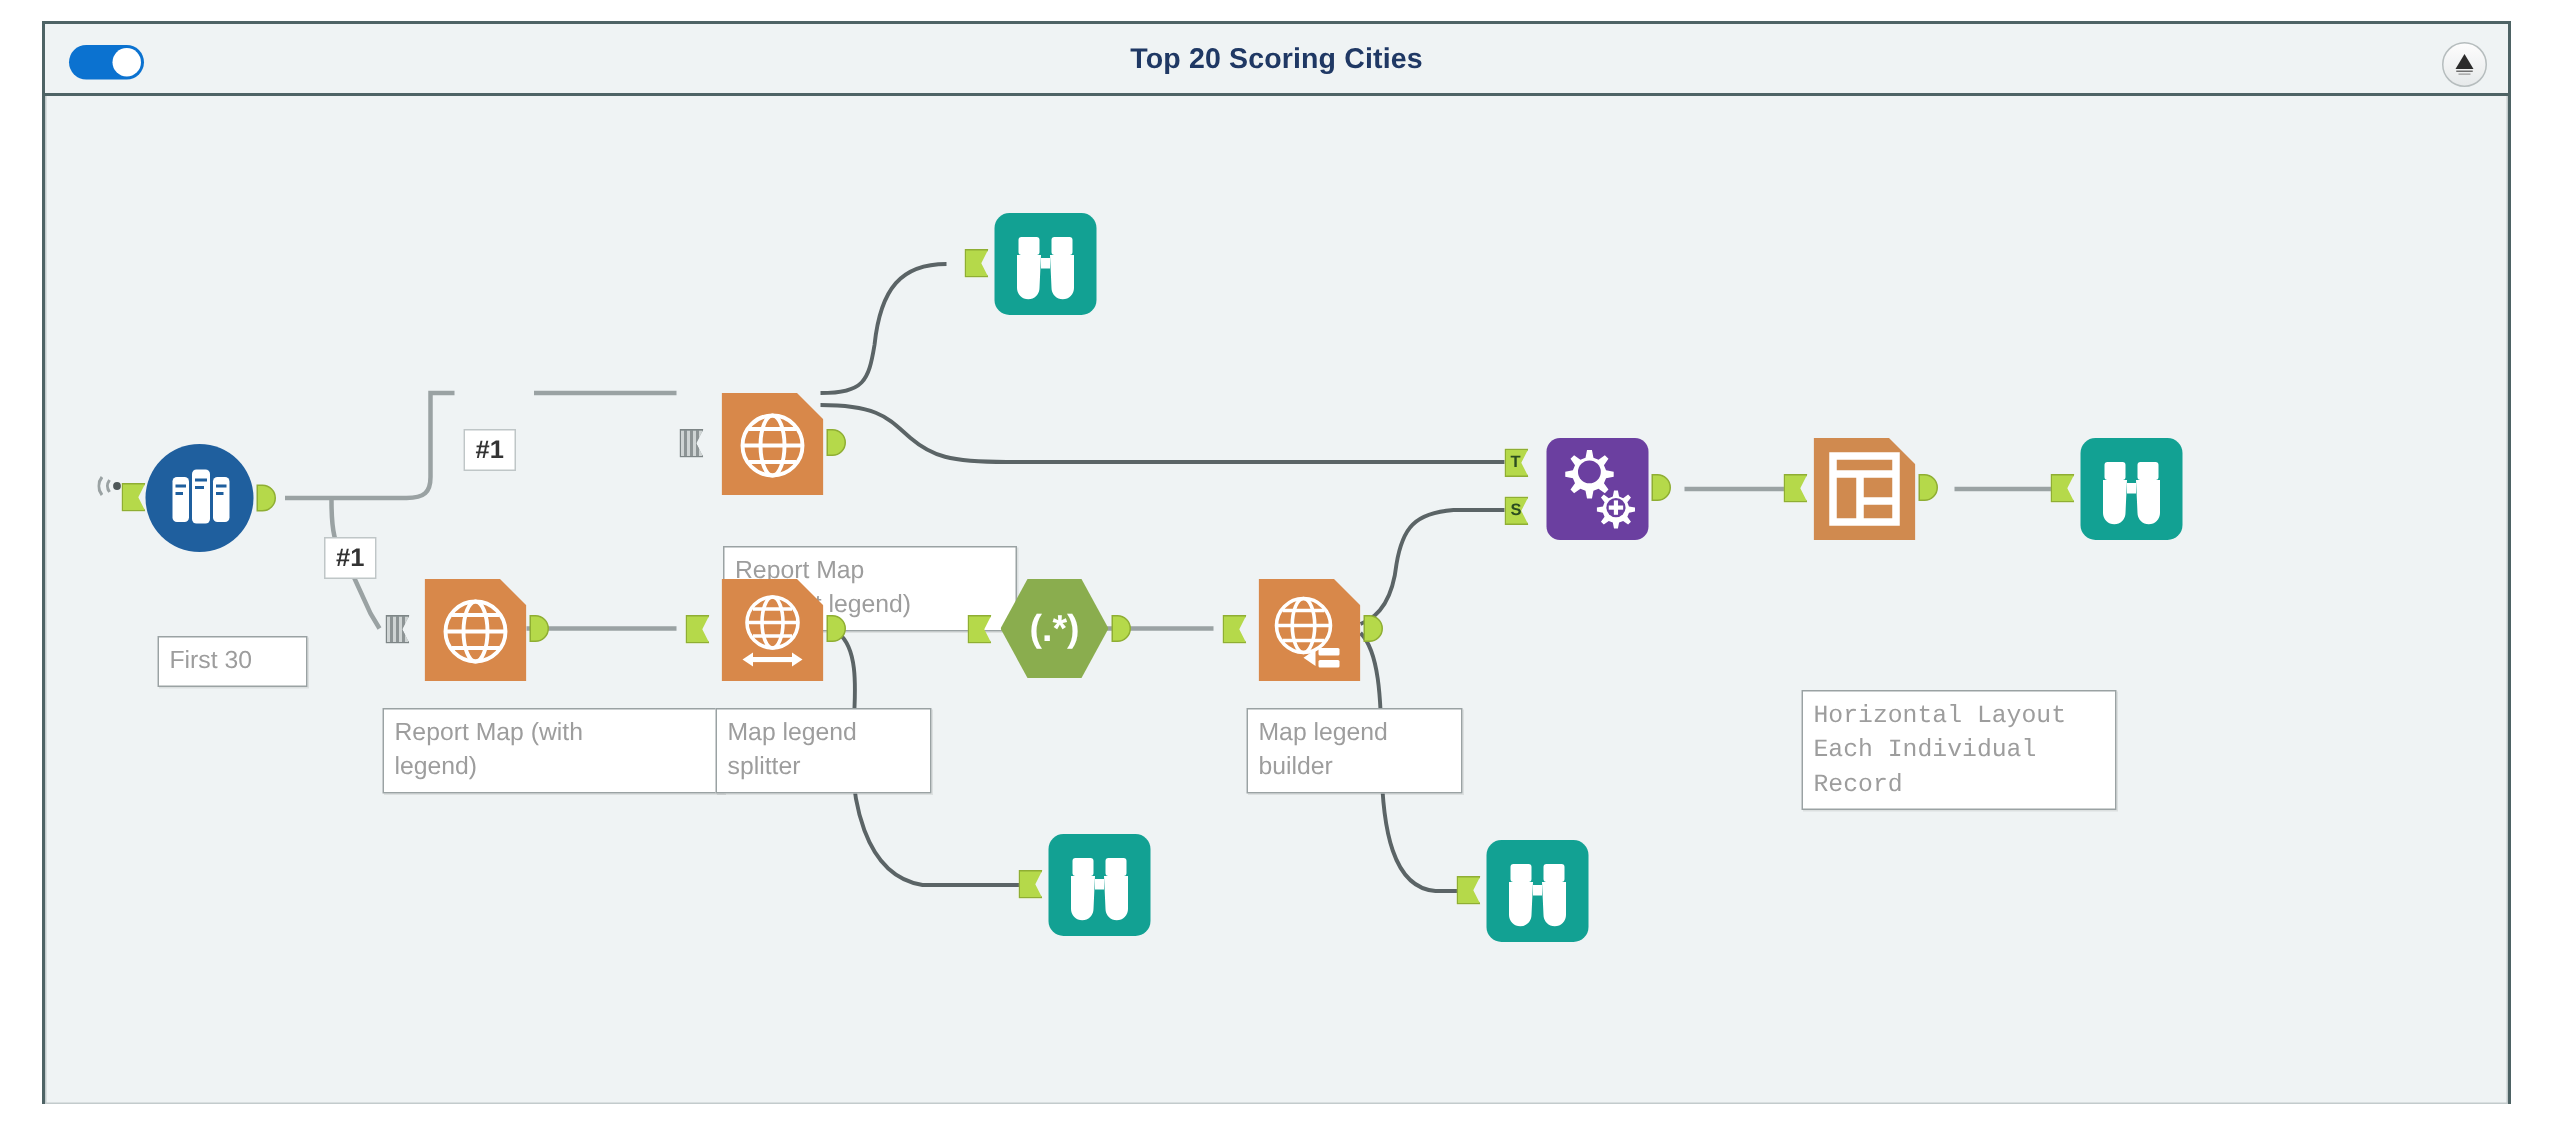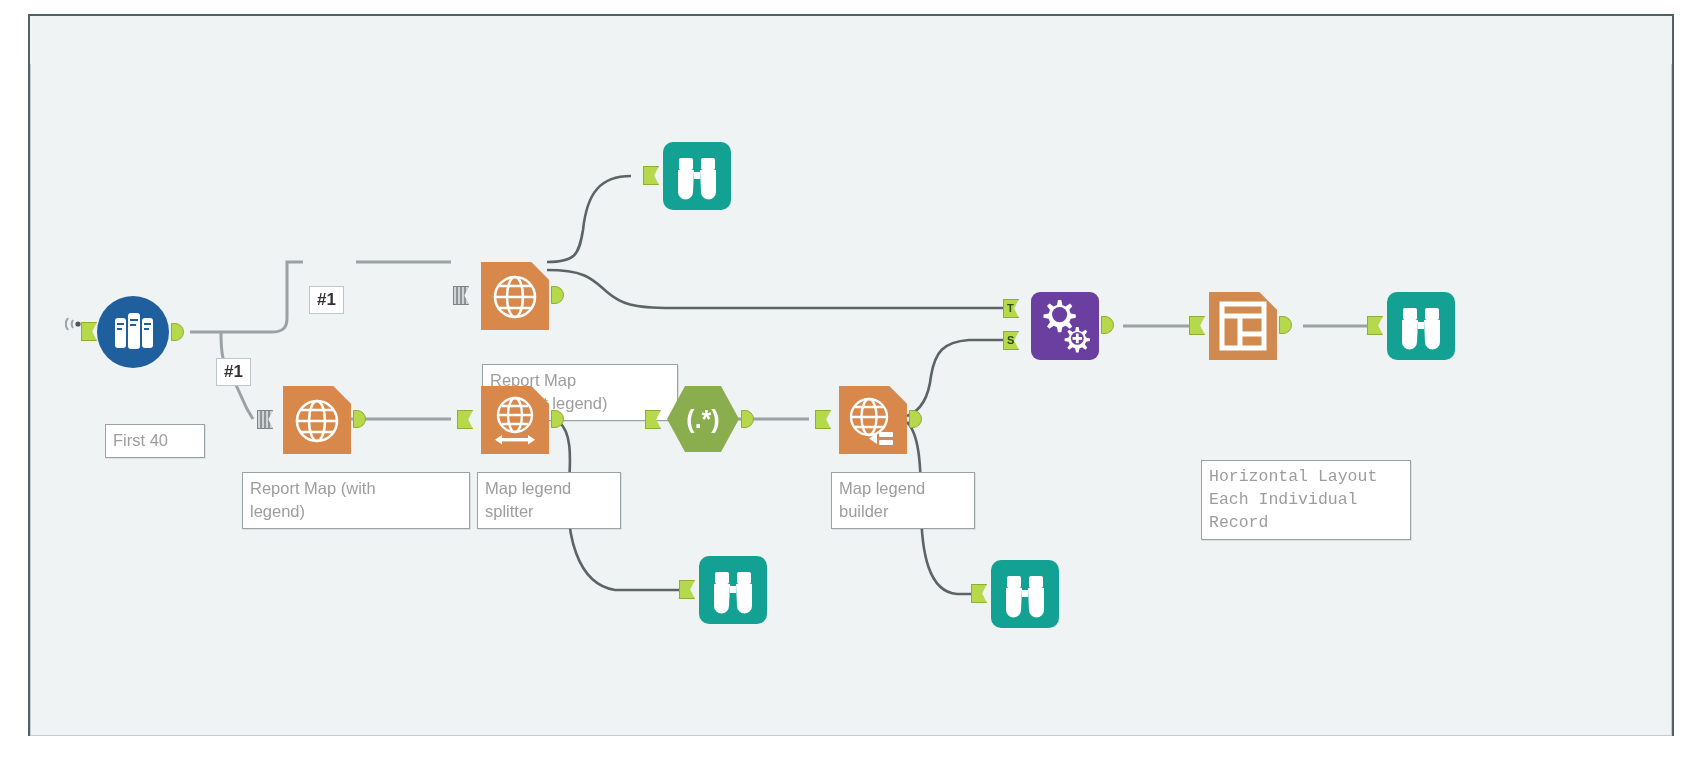--- a/index.html
+++ b/index.html
@@ -123,20 +123,33 @@
     padding:2px 7px;box-sizing:border-box;
   }
 </style>
 </head>
 <body>
 
 <div id="app">
 
   <div class="container-frame">
 
+    <div class="container-header">
+      <div class="toggle">
+        <div class="knob"></div>
+      </div>
+      <div class="container-title">Top 20 Scoring Cities</div>
+      <div class="brand-btn">
+        <svg width="20" height="16" viewBox="0 0 20 16" aria-hidden="true">
+          <polygon points="10,1 16,11 4,11" fill="#2b2b2b"></polygon>
+          <polygon points="4.5,12 15.5,12 15.5,13 4.5,13" fill="#6f6f6f"></polygon>
+          <polygon points="6,14 14,14 14,14.8 6,14.8" fill="#9a9a9a"></polygon>
+        </svg>
+      </div>
+    </div>
 
     <div class="canvas">
 
       <svg id="wires" viewBox="0 0 1646 722" width="1646" height="722">
         <g fill="none" stroke="#9aa2a3" stroke-width="3">
 
           <path d="M 159 268 L 240 268 C 252 268 256 264 256 254 L 256 198 L 272 198"></path>
 
           <path d="M 325 198 L 420 198"></path>
 
@@ -191,21 +204,21 @@
               <rect x="20" y="32" width="5" height="2"></rect>
               <rect x="33" y="23" width="8" height="2"></rect>
               <rect x="33" y="28" width="6" height="2"></rect>
               <rect x="47" y="27" width="7" height="2"></rect>
               <rect x="47" y="32" width="5" height="2"></rect>
             </g>
           </svg>
         </div>
         <div class="anchor-out" style="left:74px;top:27px;"></div>
       </div>
-      <div class="label-box" style="left:74px;top:360px;width:100px;">First 40</div>
+      <div class="label-box" style="left:74px;top:360px;width:100px;">First 30</div>
 
       <div class="conn-label" style="left:278px;top:222px;">#1</div>
 
       <div class="conn-label" style="left:185px;top:294px;">#1</div>
 
       <div class="node" style="left:450px;top:198px;">
         <div class="anchor-in grey" style="left:-28px;top:24px;"></div>
         <div class="doc-shape">
           <svg width="68" height="68" viewBox="0 0 68 68">
             <g stroke="#ffffff" stroke-width="2.6" fill="none">
@@ -245,21 +258,21 @@
               <circle cx="34" cy="35" r="20"></circle>
               <ellipse cx="34" cy="35" rx="8" ry="20"></ellipse>
               <line x1="14" y1="35" x2="54" y2="35"></line>
               <line x1="18" y1="24" x2="50" y2="24"></line>
               <line x1="18" y1="46" x2="50" y2="46"></line>
             </g>
           </svg>
         </div>
         <div class="anchor-out" style="left:70px;top:24px;"></div>
       </div>
-      <div class="label-box" style="left:211px;top:408px;width:228px;">Report Map (with
+      <div class="label-box" style="left:224px;top:408px;width:228px;">Report Map (with
 legend)</div>
 
       <div class="node" style="left:450px;top:322px;">
         <div class="anchor-in" style="left:-24px;top:24px;"></div>
         <div class="doc-shape">
           <svg width="68" height="68" viewBox="0 0 68 68">
             <g stroke="#ffffff" stroke-width="2.4" fill="none">
               <circle cx="34" cy="29" r="17"></circle>
               <ellipse cx="34" cy="29" rx="7" ry="17"></ellipse>
               <line x1="17" y1="29" x2="51" y2="29"></line>

